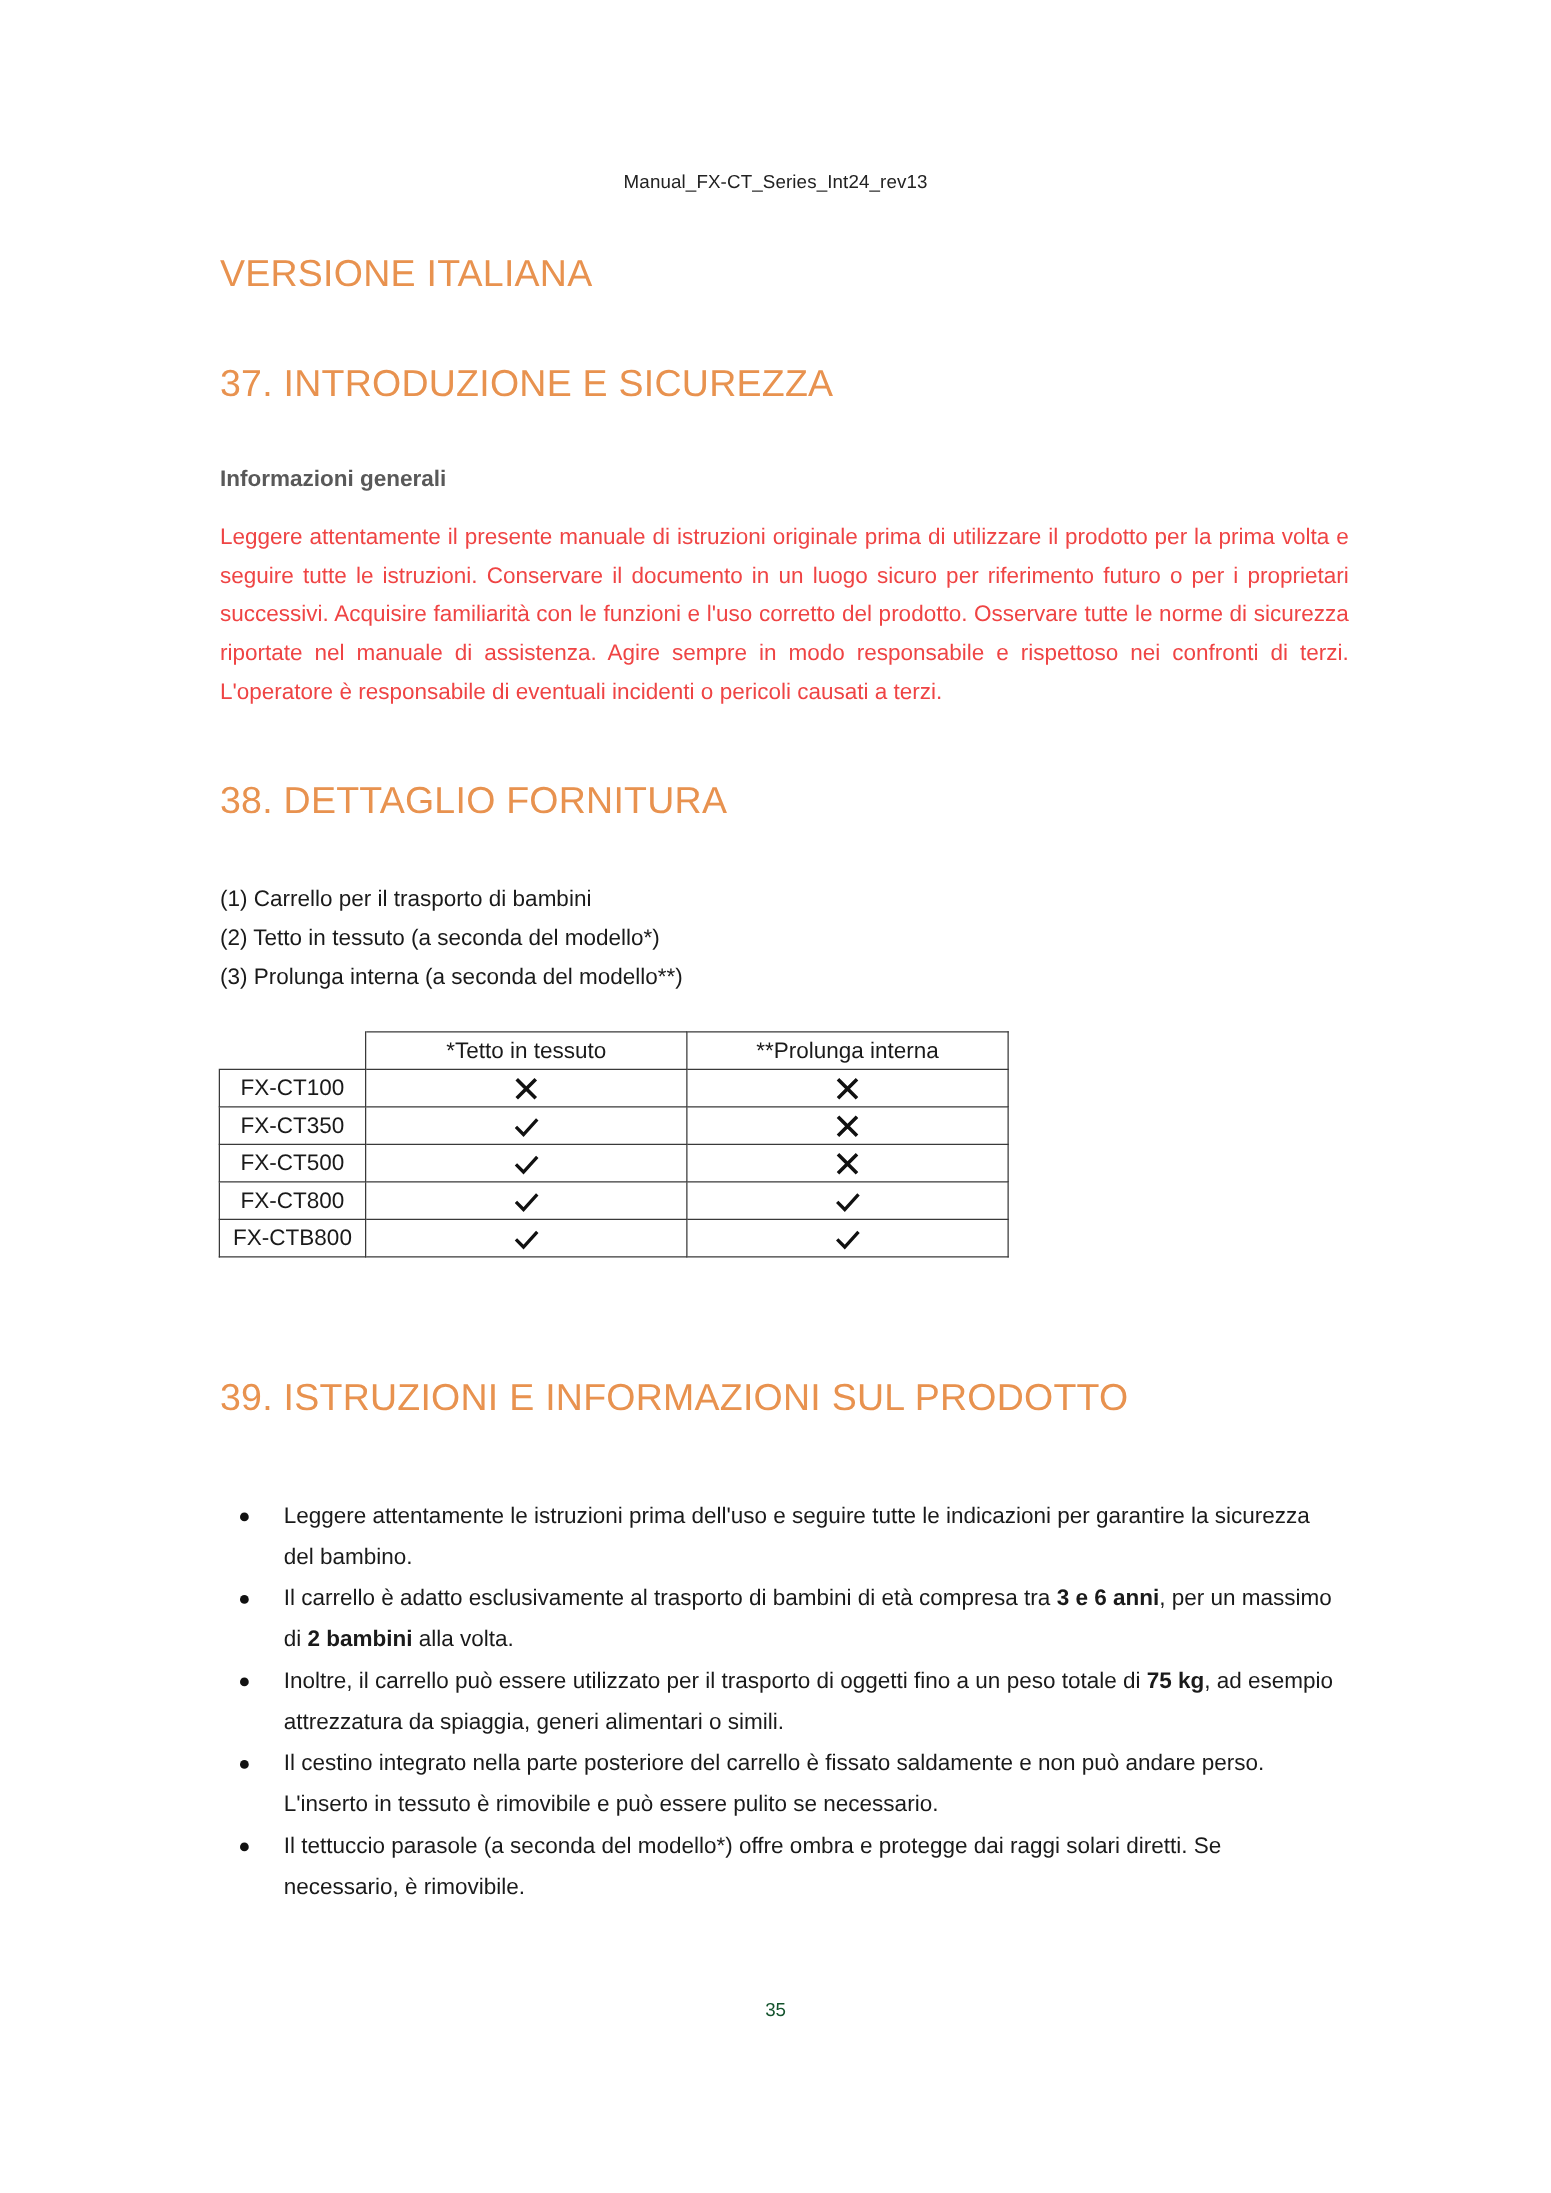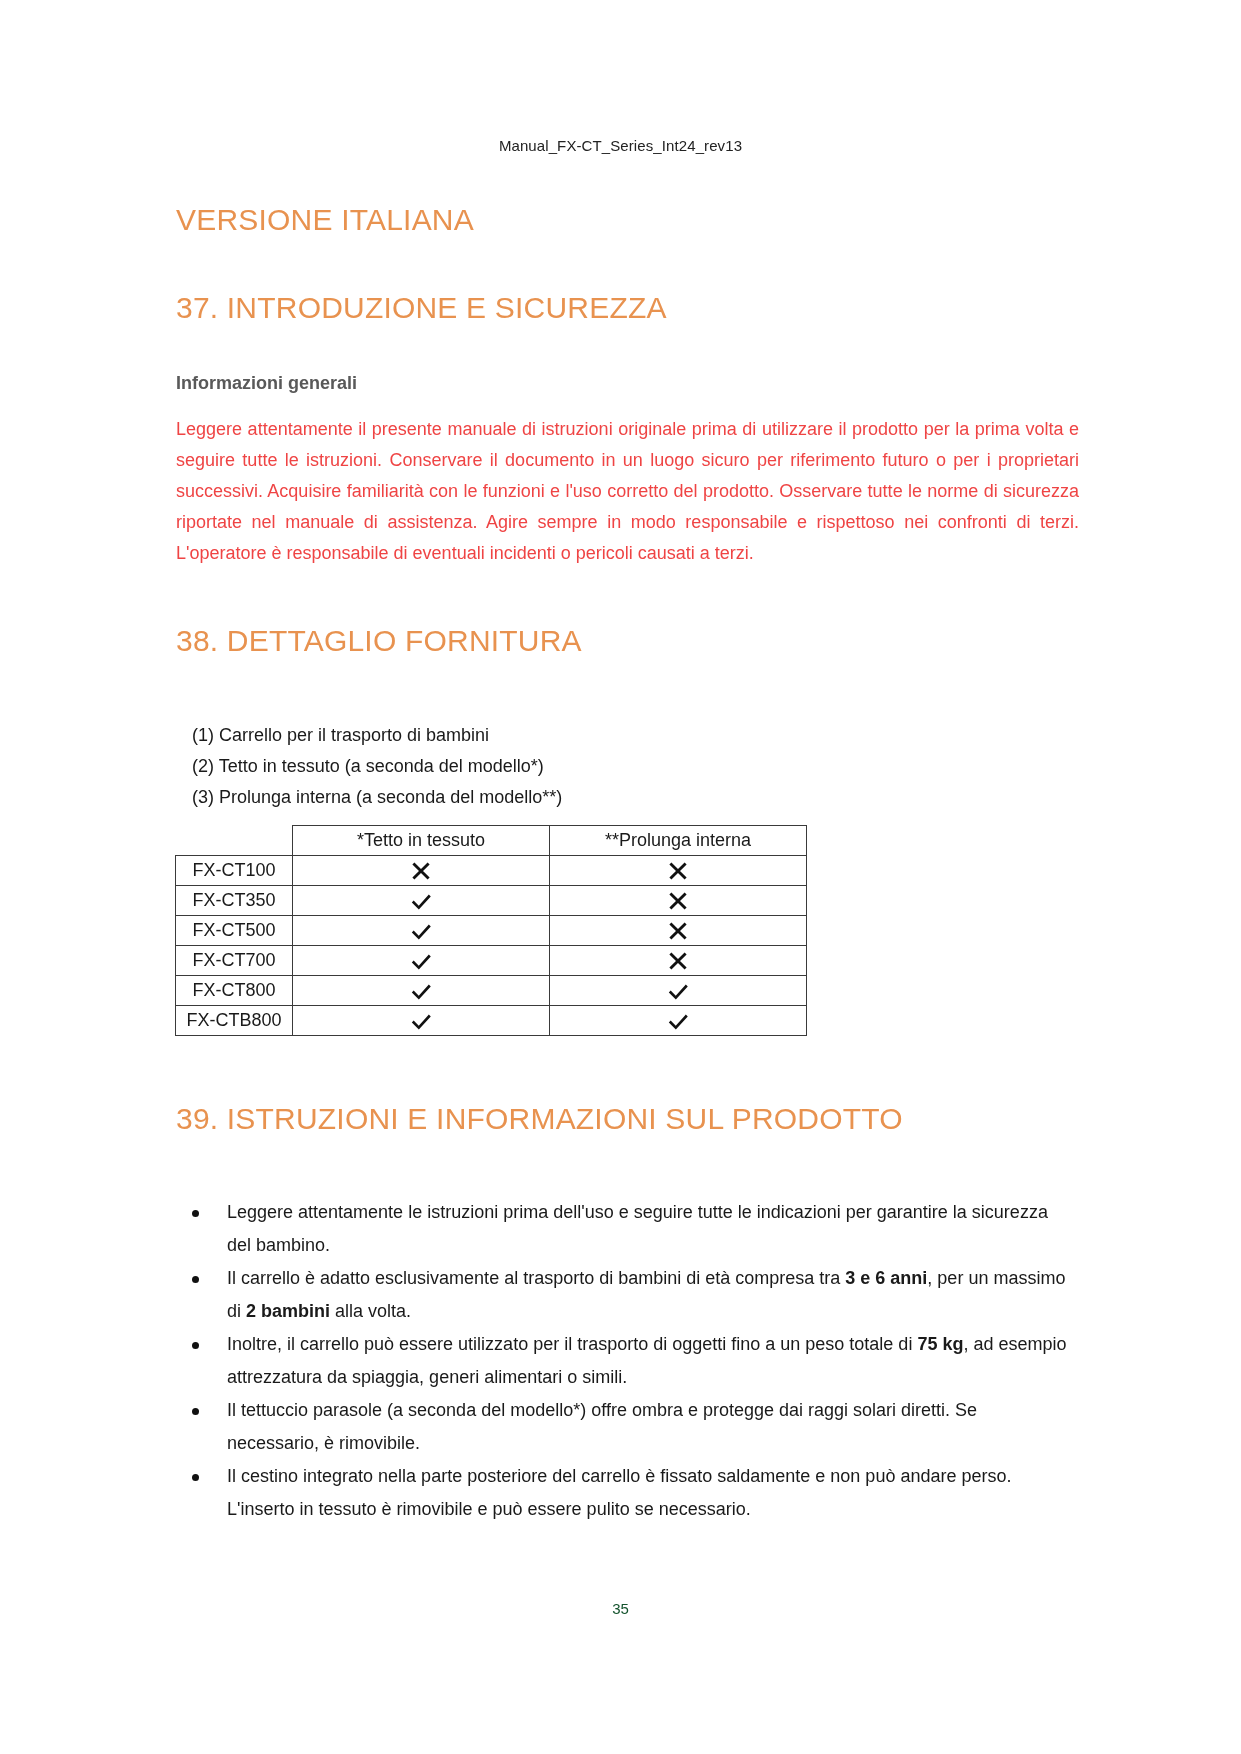--- a/index.html
+++ b/index.html
@@ -10,21 +10,21 @@
                     font-size: 15px; color: #222; letter-spacing: 0.1px; }
   .h-orange { position: absolute; left: 176px; color: #e8924f; font-weight: normal;
               font-size: 30px; margin: 0; letter-spacing: 0.2px; }
   .h-version { top: 203px; }
   .h37 { top: 291px; }
   .h38 { top: 624px; }
   .h39 { top: 1102px; }
   .subhead { position: absolute; left: 176px; top: 373px; font-size: 18px; font-weight: bold; color: #595959; margin: 0; }
   .para { position: absolute; left: 176px; top: 414px; width: 903px; font-size: 18px; line-height: 31px;
           text-align: justify; margin: 0; color: #ef4444; }
-  .supply-list { position: absolute; left: 176px; top: 704px; list-style: none; margin: 16px; padding: 0;
+  .supply-list { position: absolute; left: 176px; top: 704px; list-style: none; margin: 0; padding: 0;
                  font-size: 18px; line-height: 31px; }
   table.models { position: absolute; left: 175px; top: 825px; border-collapse: collapse; font-size: 18px; }
   table.models td, table.models th { border: 1.5px solid #3a3a3a; height: 29px; padding: 0 6px; font-weight: normal; }
   table.models th.blank { border-top: none; border-left: none; }
   table.models th { text-align: center; }
   table.models td.model { width: 104px; text-align: center; }
   table.models td.c1 { width: 244px; text-align: center; }
   table.models td.c2 { width: 244px; text-align: center; }
   .mark { display: inline-block; width: 22px; height: 22px; vertical-align: middle; }
   .bullets { position: absolute; left: 176px; top: 1180px; width: 880px; margin: 16px; padding: 0; list-style: none;
@@ -83,29 +83,20 @@
         <tr>
           <td class="model">FX-CT500</td>
           <td class="c1"><span><svg viewBox="0 0 20 20" class="mark">
                 <path d="M2.5 10.5 L8 16 L18 5" stroke="#111" stroke-width="2.4" fill="none" stroke-linejoin="miter"></path>
               </svg></span></td>
           <td class="c2"><span><svg viewBox="0 0 20 20" class="mark">
                 <path d="M4 4 L16 16 M16 4 L4 16" stroke="#111" stroke-width="2.6" stroke-linecap="square" fill="none"></path>
               </svg></span></td>
         </tr>
         <tr>
-          <td class="model">FX-CT700</td>
-          <td class="c1"><span><svg viewBox="0 0 20 20" class="mark">
-                <path d="M2.5 10.5 L8 16 L18 5" stroke="#111" stroke-width="2.4" fill="none" stroke-linejoin="miter"></path>
-              </svg></span></td>
-          <td class="c2"><span><svg viewBox="0 0 20 20" class="mark">
-                <path d="M4 4 L16 16 M16 4 L4 16" stroke="#111" stroke-width="2.6" stroke-linecap="square" fill="none"></path>
-              </svg></span></td>
-        </tr>
-        <tr>
           <td class="model">FX-CT800</td>
           <td class="c1"><span><svg viewBox="0 0 20 20" class="mark">
                 <path d="M2.5 10.5 L8 16 L18 5" stroke="#111" stroke-width="2.4" fill="none" stroke-linejoin="miter"></path>
               </svg></span></td>
           <td class="c2"><span><svg viewBox="0 0 20 20" class="mark">
                 <path d="M2.5 10.5 L8 16 L18 5" stroke="#111" stroke-width="2.4" fill="none" stroke-linejoin="miter"></path>
               </svg></span></td>
         </tr>
         <tr>
           <td class="model">FX-CTB800</td>
@@ -117,18 +108,18 @@
               </svg></span></td>
         </tr>
       </tbody>
   </table>
 
   <h2 class="h-orange h39">39. ISTRUZIONI E INFORMAZIONI SUL PRODOTTO</h2>
   <ul class="bullets" id="bullet-list">
       <li><span class="dot"></span><span>Leggere attentamente le istruzioni prima dell'uso e seguire tutte le indicazioni per garantire la sicurezza del bambino.</span></li>
       <li><span class="dot"></span><span>Il carrello è adatto esclusivamente al trasporto di bambini di età compresa tra </span><b>3 e 6 anni</b><span>, per un massimo di </span><b>2 bambini</b><span> alla volta.</span></li>
       <li><span class="dot"></span><span>Inoltre, il carrello può essere utilizzato per il trasporto di oggetti fino a un peso totale di </span><b>75 kg</b><span>, ad esempio attrezzatura da spiaggia, generi alimentari o simili.</span></li>
+      <li><span class="dot"></span><span>Il cestino integrato nella parte posteriore del carrello è fissato saldamente e non può andare perso. L'inserto in tessuto è rimovibile e può essere pulito se necessario.</span></li>
       <li><span class="dot"></span><span>Il tettuccio parasole (a seconda del modello*) offre ombra e protegge dai raggi solari diretti. Se necessario, è rimovibile.</span></li>
-      <li><span class="dot"></span><span>Il cestino integrato nella parte posteriore del carrello è fissato saldamente e non può andare perso. L'inserto in tessuto è rimovibile e può essere pulito se necessario.</span></li>
     </ul>
 
   <div class="page-number">35</div>
 </div>
 
 </body></html>

